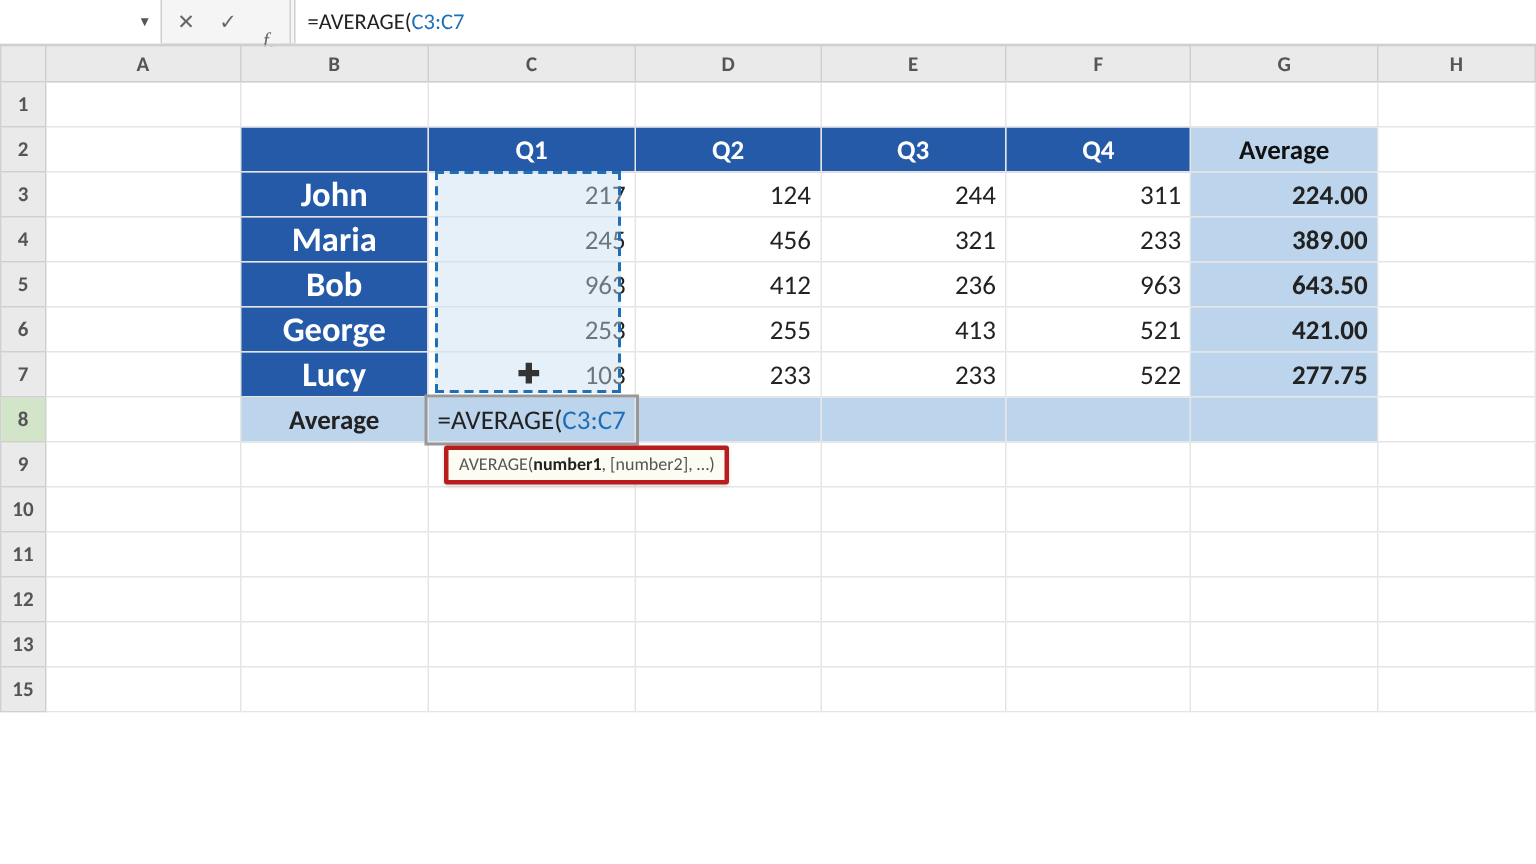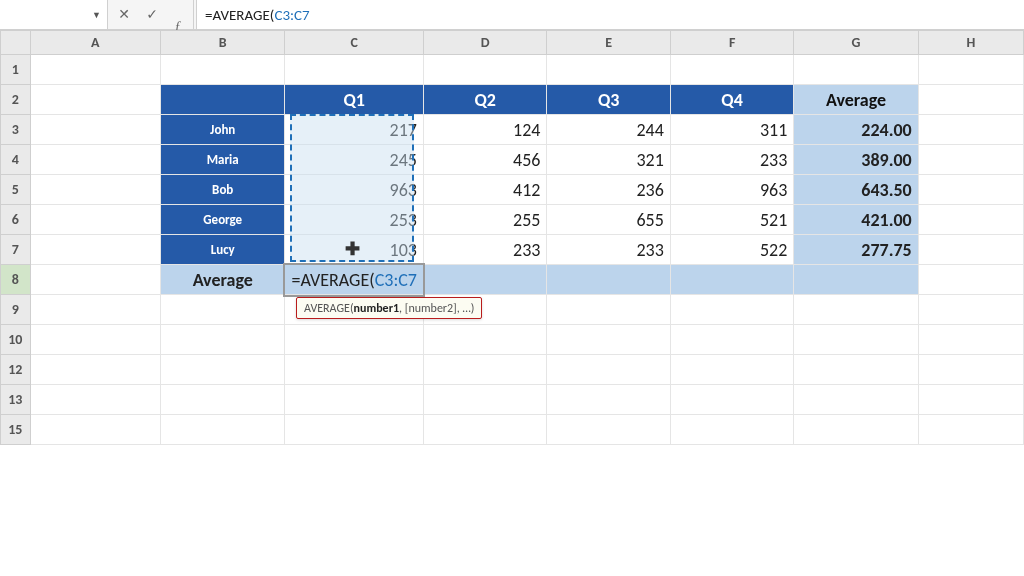--- a/index.html
+++ b/index.html
@@ -89,21 +89,21 @@
   .hdr-q {
     background: #255aa8; color: #fff; font-weight: 700;
     text-align: center; border: 1px solid #111; font-size: 18px;
   }
   .hdr-avg {
     background: #bcd4ec; color: #111; font-weight: 700;
     text-align: center; border: 1px solid #111; font-size: 18px;
   }
   .rowname {
     background: #255aa8; color: #fff; font-weight: 700;
-    text-align: center; border: 1px solid #111; font-size: 13px; margin-left: 24px;
+    text-align: center; border: 1px solid #111; font-size: 23px; margin-left: 24px;
   }
   .num { background: #fff; text-align: right; border: 1px solid #111; font-size: 18px; padding-right: 8px; }
   .avgcol {
     background: #bcd4ec; text-align: right; font-weight: 700;
     border: 1px solid #111; font-size: 18px; padding-right: 8px;
   }
   .avgrowlbl {
     background: #bcd4ec; font-weight: 700; text-align: center;
     border: 1px solid #111; font-size: 18px;
   }
@@ -127,21 +127,21 @@
   .editing {
     background: #bcd4ec;
     outline: 2px solid #999;
   }
   .editing .ref { color: #1f6fb8; }
 
   
   .tooltip {
     position: absolute;
     background: #fcfcf2;
-    border: 1px solid #b91c1c;
+    border: 3px solid #b91c1c;
     font-size: 12px;
     color: #555;
     padding: 3px 7px;
     border-radius: 2px;
     white-space: nowrap;
     box-shadow: 0 1px 3px rgba(0,0,0,0.15);
   }
   .tooltip b { color: #222; }
 
   
@@ -263,21 +263,21 @@
           <td class="cell num">963</td>
           <td class="cell avgcol">643.50</td>
           <td class="cell "></td>
         </tr>
         <tr>
           <th class="rowhdr">6</th>
           <td class="cell "></td>
           <td class="cell rowname">George</td>
           <td class="cell num">253</td>
           <td class="cell num">255</td>
-          <td class="cell num">655</td>
+          <td class="cell num">413</td>
           <td class="cell num">521</td>
           <td class="cell avgcol">421.00</td>
           <td class="cell "></td>
         </tr>
         <tr>
           <th class="rowhdr">7</th>
           <td class="cell "></td>
           <td class="cell rowname">Lucy</td>
           <td class="cell num">103</td>
           <td class="cell num">233</td>
@@ -313,20 +313,31 @@
           <td class="cell "></td>
           <td class="cell "></td>
           <td class="cell "></td>
           <td class="cell "></td>
           <td class="cell "></td>
           <td class="cell "></td>
           <td class="cell "></td>
           <td class="cell "></td>
         </tr>
         <tr>
+          <th class="rowhdr">11</th>
+          <td class="cell "></td>
+          <td class="cell "></td>
+          <td class="cell "></td>
+          <td class="cell "></td>
+          <td class="cell "></td>
+          <td class="cell "></td>
+          <td class="cell "></td>
+          <td class="cell "></td>
+        </tr>
+        <tr>
           <th class="rowhdr">12</th>
           <td class="cell "></td>
           <td class="cell "></td>
           <td class="cell "></td>
           <td class="cell "></td>
           <td class="cell "></td>
           <td class="cell "></td>
           <td class="cell "></td>
           <td class="cell "></td>
         </tr>

